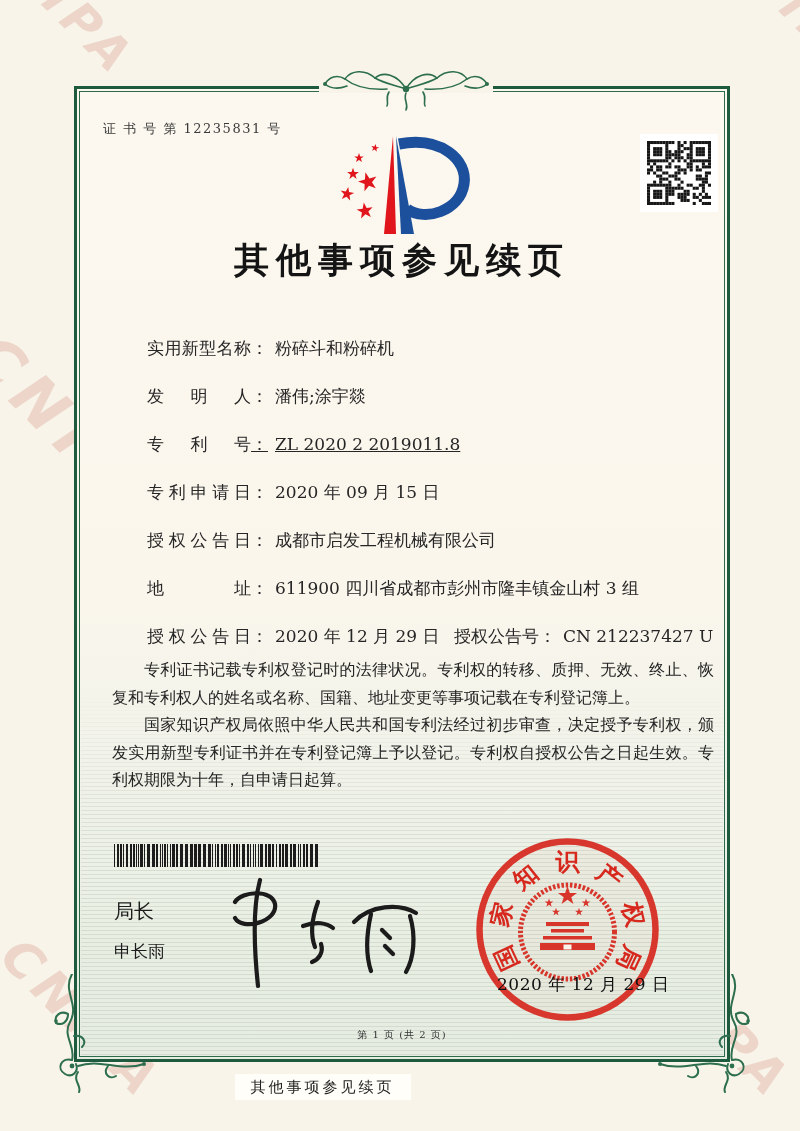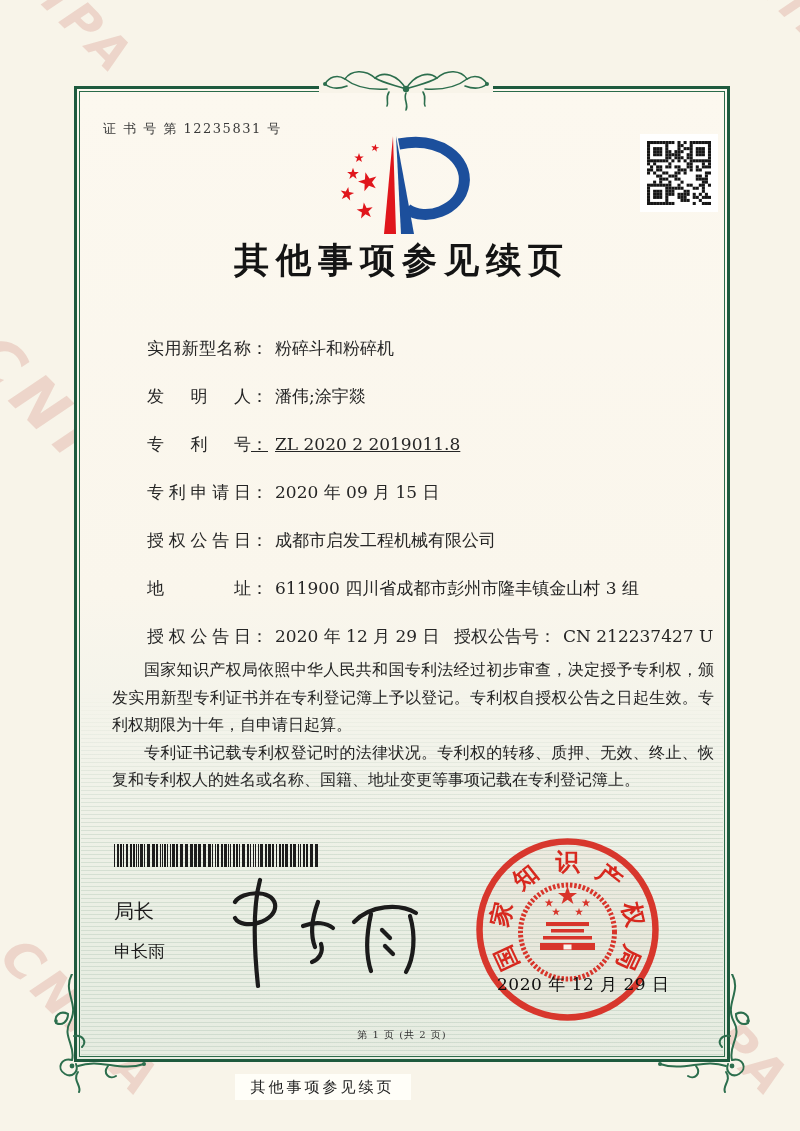--- a/index.html
+++ b/index.html
@@ -411,22 +411,22 @@
   </div>
   <div class="frow" style="top:288px;">
     <span class="flabel">授权公告日</span><span>：</span><span class="fval">2020 年 12 月 29 日</span>
     <span class="fpair2">
       <span>授权公告号：</span><span class="fval">CN 212237427 U</span>
     </span>
   </div>
 </div>
 
 <div class="paras">
+  <p>专利证书记载专利权登记时的法律状况。专利权的转移、质押、无效、终止、恢复和专利权人的姓名或名称、国籍、地址变更等事项记载在专利登记簿上。</p>
   <p>国家知识产权局依照中华人民共和国专利法经过初步审查，决定授予专利权，颁发实用新型专利证书并在专利登记簿上予以登记。专利权自授权公告之日起生效。专利权期限为十年，自申请日起算。</p>
-  <p>专利证书记载专利权登记时的法律状况。专利权的转移、质押、无效、终止、恢复和专利权人的姓名或名称、国籍、地址变更等事项记载在专利登记簿上。</p>
 </div>
 
 <div class="barcode">
     <i style="position: absolute; top: 0px; height: 100%; background: rgb(28, 28, 28); left: 0px; width: 1px;"></i>
     <i style="position: absolute; top: 0px; height: 100%; background: rgb(28, 28, 28); left: 3px; width: 2px;"></i>
     <i style="position: absolute; top: 0px; height: 100%; background: rgb(28, 28, 28); left: 6px; width: 2px;"></i>
     <i style="position: absolute; top: 0px; height: 100%; background: rgb(28, 28, 28); left: 9px; width: 1px;"></i>
     <i style="position: absolute; top: 0px; height: 100%; background: rgb(28, 28, 28); left: 12px; width: 2px;"></i>
     <i style="position: absolute; top: 0px; height: 100%; background: rgb(28, 28, 28); left: 16px; width: 2px;"></i>
     <i style="position: absolute; top: 0px; height: 100%; background: rgb(28, 28, 28); left: 19px; width: 2px;"></i>

